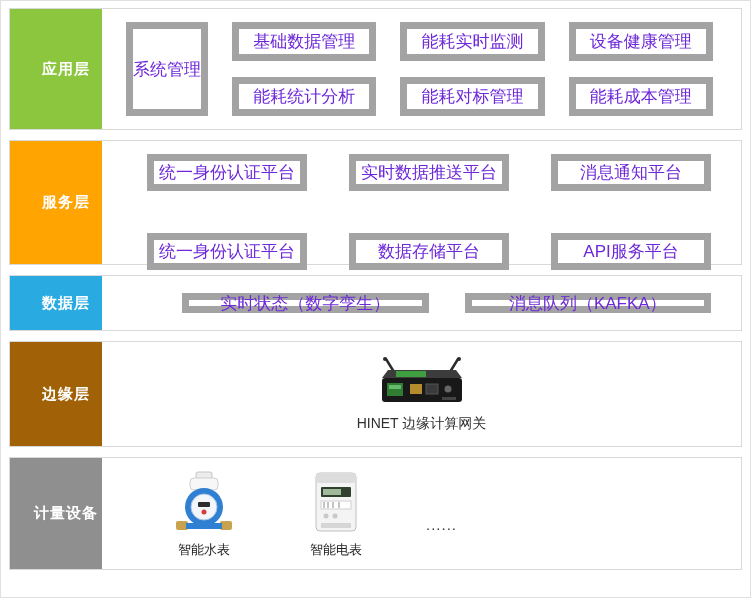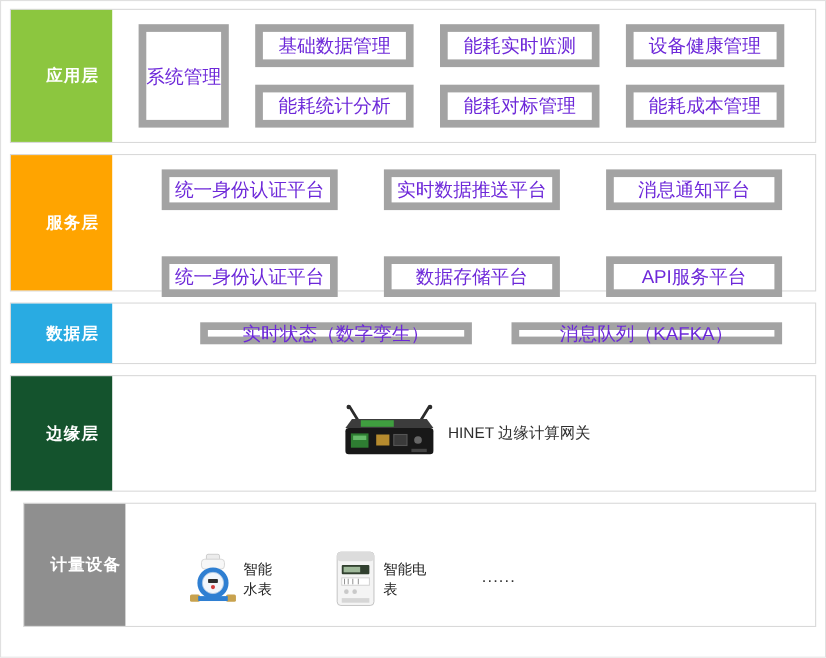--- a/index.html
+++ b/index.html
@@ -8,21 +8,21 @@
     width: 751px; height: 598px;
     padding: 7px 8px;
     display: flex; flex-direction: column; gap: 10px;
     background: #fff; border: 1px solid #e0e0e0;
   }
   .layer { display: flex; border: 1px solid #d9d9d9; background: #fff; }
   .layer-app     { height: 122px; }
   .layer-service { height: 125px; }
   .layer-data    { height: 56px; }
   .layer-edge    { height: 106px; }
-  .layer-devices { height: 113px; margin-left: 12px; }
+  .layer-devices { height: 113px; }
   .layer-label {
     flex: 0 0 92px;
     display: flex; align-items: center; justify-content: center;
     color: #fff; font-size: 15px; font-weight: bold; letter-spacing: 1px; padding-left: 20px;
   }
   .layer-content { flex: 1; min-width: 0; }
   .box {
     border: 7px solid #a3a3a3; background: #fff;
     display: flex; align-items: center; justify-content: center;
     font-size: 17px; color: #6d28d9; white-space: nowrap;
@@ -39,30 +39,30 @@
   .service-content {
     display: grid; grid-template-columns: repeat(3, 1fr); grid-template-rows: 1fr 1fr;
     column-gap: 30px; row-gap: 16px;
     padding: 13px 30px 13px 45px; height: 100%; gap: 42px;
   }
   
   .data-content { display: flex; gap: 36px; padding: 17px 30px 17px 40px; height: 100%; margin-left: 40px; }
   .data-content .box { flex: 1; }
   
   .edge-content {
-    display: flex; flex-direction: row; align-items: center; justify-content: center;
+    display: flex; flex-direction: column; align-items: center; justify-content: center;
     gap: 5px; height: 100%; padding: 4px 0;
   }
   .edge-caption { font-size: 14px; color: #2f2f2f; }
   
   .devices-content {
     display: flex; align-items: flex-end;
     padding: 10px 16px 10px 58px; gap: 44px; height: 100%;
   }
-  .device { display: flex; align-items: center; gap: 6px; width: 88px; font-family: Liberation Serif, serif; }
+  .device { display: flex; flex-direction: column; align-items: center; gap: 6px; width: 88px; font-family: Liberation Serif, serif; }
   .device figcaption { font-size: 13px; color: #222; }
   .ellipsis { font-size: 15px; color: #333; letter-spacing: 1px; margin: 0 0 26px 2px; }
 </style>
 </head>
 <body>
 
 <div class="diagram">
 
   <section class="layer layer-app">
     <div class="layer-label" style="background-color: rgb(140, 198, 63);">应用层</div>
@@ -93,21 +93,21 @@
 
   <section class="layer layer-data">
     <div class="layer-label" style="background-color: rgb(41, 171, 226);">数据层</div>
     <div class="layer-content data-content">
       <div class="box">实时状态（数字孪生）</div>
       <div class="box">消息队列（KAFKA）</div>
     </div>
   </section>
 
   <section class="layer layer-edge">
-    <div class="layer-label" style="background-color: #14532d;">边缘层</div>
+    <div class="layer-label" style="background-color: #a16207;">边缘层</div>
     <div class="layer-content edge-content">
       <svg width="96" height="54" viewBox="0 0 96 54" aria-hidden="true">
         <g stroke="#2b2b2b" stroke-width="2.5" stroke-linecap="round">
           <line x1="20" y1="16" x2="12" y2="3"></line>
           <line x1="76" y1="16" x2="84" y2="3"></line>
         </g>
         <circle cx="11" cy="3" r="2" fill="#2b2b2b"></circle>
         <circle cx="85" cy="3" r="2" fill="#2b2b2b"></circle>
         <polygon points="14,14 82,14 88,22 8,22" fill="#3c3c3c"></polygon>
         <rect x="8" y="22" width="80" height="24" rx="3" fill="#181818"></rect>

